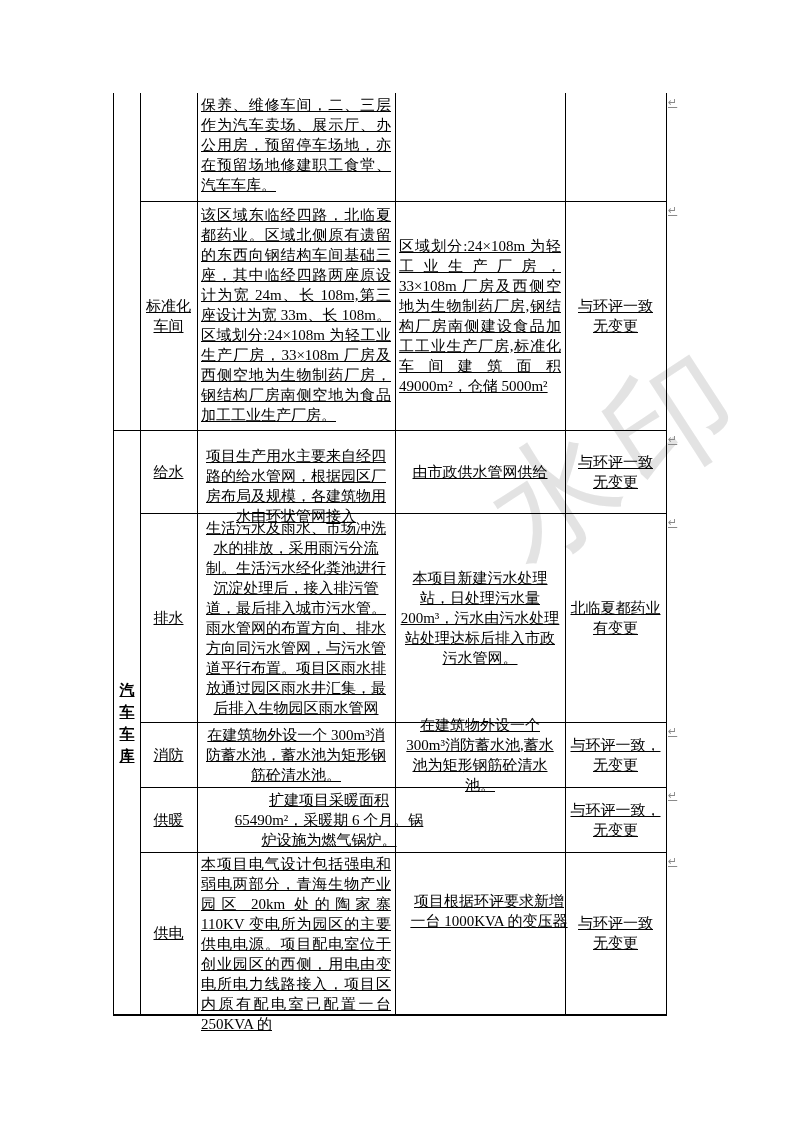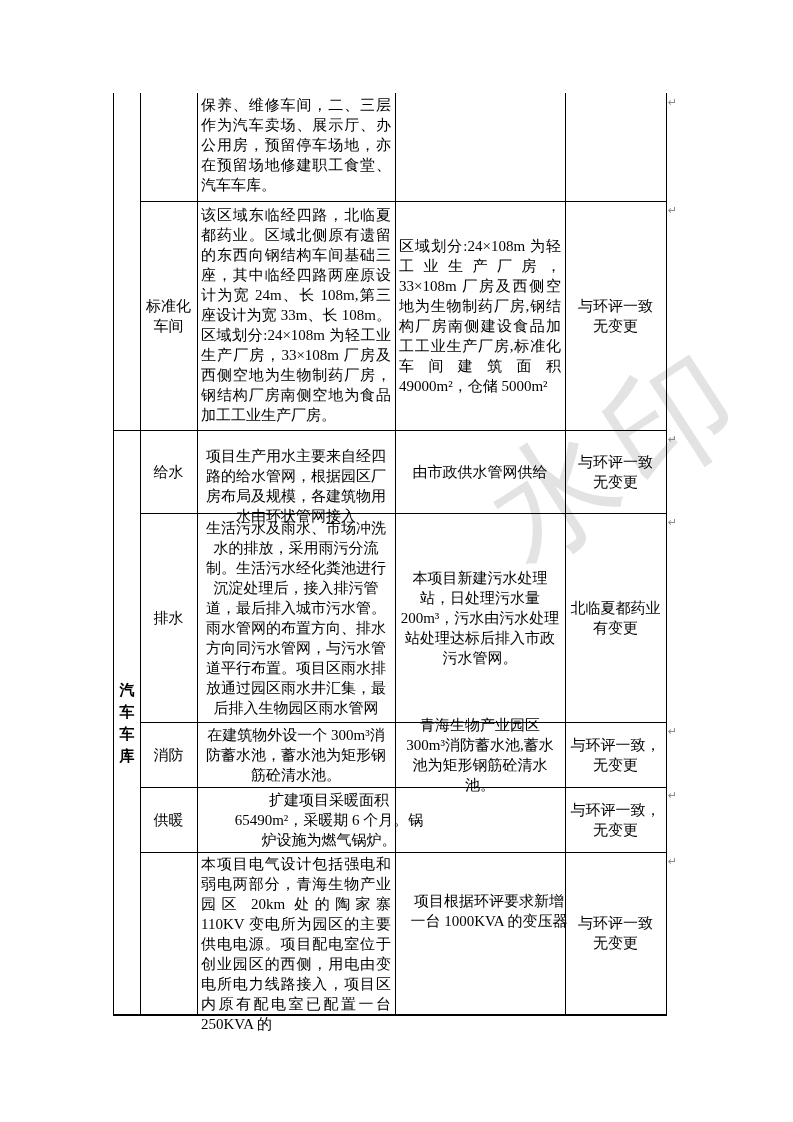--- a/index.html
+++ b/index.html
@@ -37,21 +37,21 @@
     left:480px;top:390px;
     font-size:125px;line-height:130px;
     color:#d2d2d2;opacity:0.6;
     letter-spacing:14px;
     transform:rotate(-33deg);
     transform-origin:center center;
     z-index:0;
     white-space:nowrap;
     font-family:"Liberation Serif","DejaVu Serif",serif;
   }
-  .cell,.vline,.hline,.pmark{z-index:1;}
+  .cell,.vline,.hline,.pmark{z-index:1;text-decoration:underline;}
 </style>
 </head>
 <body>
 
 <div id="page">
 
   <div id="watermark">水印</div>
 
   <div class="vline" style="left:113px;top:93px;height:922px;"></div>
   <div class="vline" style="left:140px;top:93px;height:922px;"></div>
@@ -98,27 +98,28 @@
 无变更</div>
 
   <div class="cell ctr" style="left:141px;top:513px;width:55px;height:209px;">排水</div>
   <div class="cell ctr" style="left:198px;top:513px;width:196px;height:209px;">生活污水及雨水、市场冲洗水的排放，采用雨污分流制。生活污水经化粪池进行沉淀处理后，接入排污管道，最后排入城市污水管。雨水管网的布置方向、排水方向同污水管网，与污水管道平行布置。项目区雨水排放通过园区雨水井汇集，最后排入生物园区雨水管网</div>
   <div class="cell ctr" style="left:396px;top:513px;width:168px;height:209px;">本项目新建污水处理站，日处理污水量 200m³，污水由污水处理站处理达标后排入市政污水管网。</div>
   <div class="cell ctr pre" style="left:566px;top:513px;width:99px;height:209px;">北临夏都药业
 有变更</div>
 
   <div class="cell ctr" style="left:141px;top:722px;width:55px;height:65px;">消防</div>
   <div class="cell ctr" style="left:198px;top:722px;width:196px;height:65px;">在建筑物外设一个 300m³消防蓄水池，蓄水池为矩形钢筋砼清水池。</div>
-  <div class="cell ctr" style="left:396px;top:722px;width:168px;height:65px;">青海生物产业园区 300m³消防蓄水池,蓄水池为矩形钢筋砼清水池。</div>
+  <div class="cell ctr" style="left:396px;top:722px;width:168px;height:65px;">在建筑物外设一个 300m³消防蓄水池,蓄水池为矩形钢筋砼清水池。</div>
   <div class="cell ctr pre" style="left:566px;top:722px;width:99px;height:65px;">与环评一致，
 无变更</div>
 
   <div class="cell ctr" style="left:141px;top:787px;width:55px;height:65px;">供暖</div>
   <div class="cell ctr" style="left:198px;top:787px;width:196px;height:65px;margin-left:33px;">扩建项目采暖面积 65490m²，采暖期 6 个月。锅炉设施为燃气锅炉。</div>
   <div class="cell ctr pre" style="left:566px;top:787px;width:99px;height:65px;">与环评一致，
 无变更</div>
 
+  <div class="cell ctr" style="left:141px;top:852px;width:55px;height:162px;">供电</div>
   <div class="cell just" style="left:198px;top:854px;width:196px;">本项目电气设计包括强电和弱电两部分，青海生物产业园区 20km 处的陶家寨 110KV 变电所为园区的主要供电电源。项目配电室位于创业园区的西侧，用电由变电所电力线路接入，项目区内原有配电室已配置一台 250KVA 的</div>
   <div class="cell ctr" style="left:396px;top:852px;width:168px;height:118px;margin-left:9px;">项目根据环评要求新增一台 1000KVA 的变压器</div>
   <div class="cell ctr pre" style="left:566px;top:852px;width:99px;height:162px;">与环评一致
 无变更</div>
 
 </div>
 
 </body></html>

